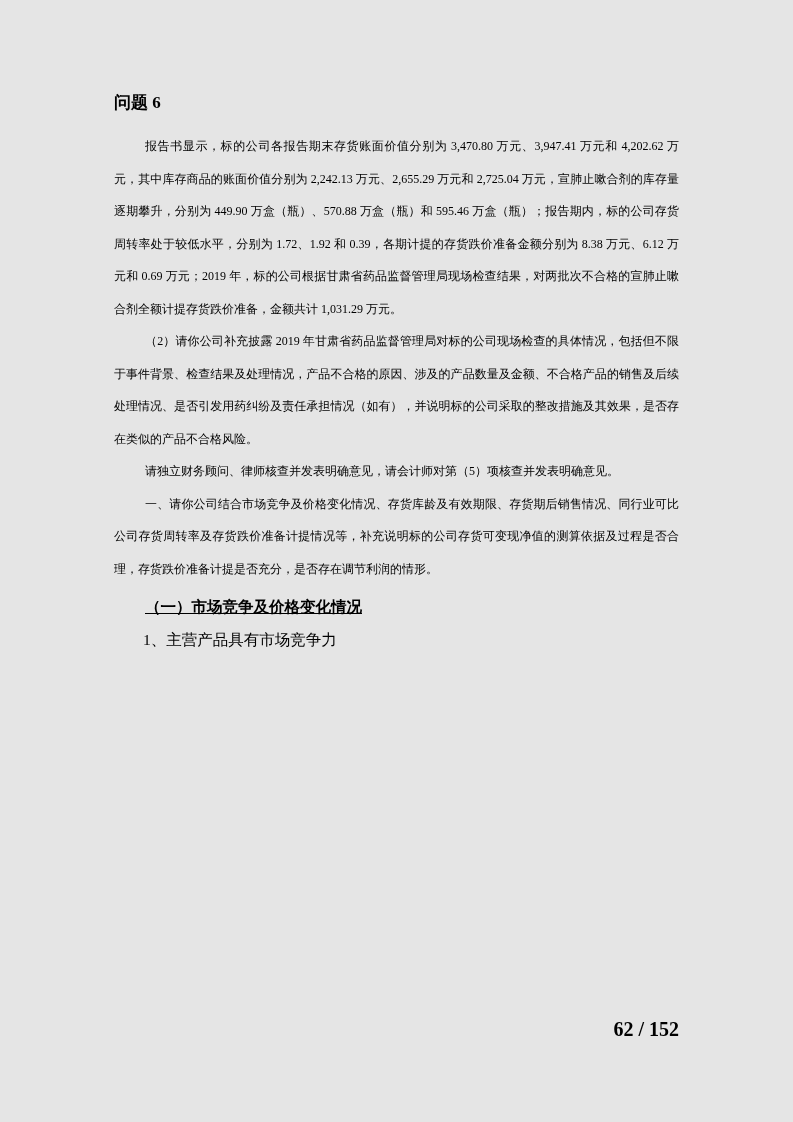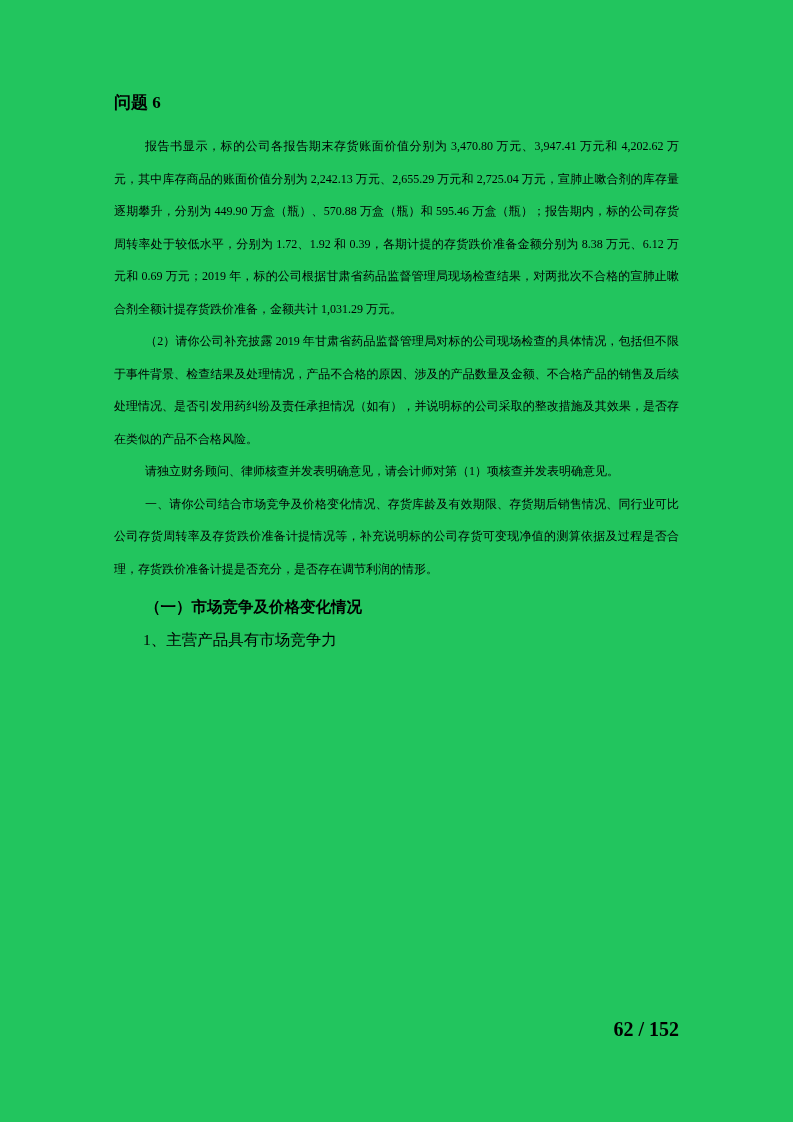--- a/index.html
+++ b/index.html
@@ -4,21 +4,21 @@
 <style>
   html, body {
     margin: 0;
     padding: 0;
     background: #ffffff;
   }
   .page {
     position: relative;
     width: 793px;
     height: 1122px;
-    background: #22c55e;
+    background: #e5e5e5;
     box-sizing: border-box;
     padding: 92px 114px 0 114px;
     font-family: "Liberation Serif", "DejaVu Serif", serif;
     color: #000000;
     overflow: hidden;
   }
   .doc-title {
     font-size: 17px;
     font-weight: bold;
     line-height: 22px;
@@ -39,20 +39,21 @@
     line-height: 32.5px;
     text-indent: 31px;
     margin: 0 0 20px 0;
   }
   p.section-heading {
     font-size: 15.5px;
     font-weight: bold;
     line-height: 32.5px;
     text-indent: 31px;
     margin: 6px 0 0 0;
+    text-decoration: underline;
   }
   p.sub-heading {
     font-size: 15.5px;
     font-weight: normal;
     line-height: 32.5px;
     text-indent: 29px;
     margin: 0 0 0 0;
   }
   .page-number {
     position: absolute;
@@ -68,21 +69,21 @@
 
 <div class="page">
 
   <h1 class="doc-title">问题 6</h1>
 
   <p class="body-para">报告书显示，标的公司各报告期末存货账面价值分别为 3,470.80 万元、3,947.41 万元和 4,202.62 万元，其中库存商品的账面价值分别为 2,242.13 万元、2,655.29 万元和 2,725.04 万元，宣肺止嗽合剂的库存量逐期攀升，分别为 449.90 万盒（瓶）、570.88 万盒（瓶）和 595.46 万盒（瓶）；报告期内，标的公司存货周转率处于较低水平，分别为 1.72、1.92 和 0.39，各期计提的存货跌价准备金额分别为 8.38 万元、6.12 万元和 0.69 万元；2019 年，标的公司根据甘肃省药品监督管理局现场检查结果，对两批次不合格的宣肺止嗽合剂全额计提存货跌价准备，金额共计 1,031.29 万元。</p>
 
 
   <p class="body-para">（2）请你公司补充披露 2019 年甘肃省药品监督管理局对标的公司现场检查的具体情况，包括但不限于事件背景、检查结果及处理情况，产品不合格的原因、涉及的产品数量及金额、不合格产品的销售及后续处理情况、是否引发用药纠纷及责任承担情况（如有），并说明标的公司采取的整改措施及其效果，是否存在类似的产品不合格风险。</p>
 
-  <p class="body-para">请独立财务顾问、律师核查并发表明确意见，请会计师对第（1）项核查并发表明确意见。</p>
+  <p class="body-para">请独立财务顾问、律师核查并发表明确意见，请会计师对第（5）项核查并发表明确意见。</p>
 
 
   <p class="body-para">一、请你公司结合市场竞争及价格变化情况、存货库龄及有效期限、存货期后销售情况、同行业可比公司存货周转率及存货跌价准备计提情况等，补充说明标的公司存货可变现净值的测算依据及过程是否合理，存货跌价准备计提是否充分，是否存在调节利润的情形。</p>
 
   <p class="section-heading">（一）市场竞争及价格变化情况</p>
 
   <p class="sub-heading">1、主营产品具有市场竞争力</p>
 
   <div class="page-number">62 / 152</div>
 

